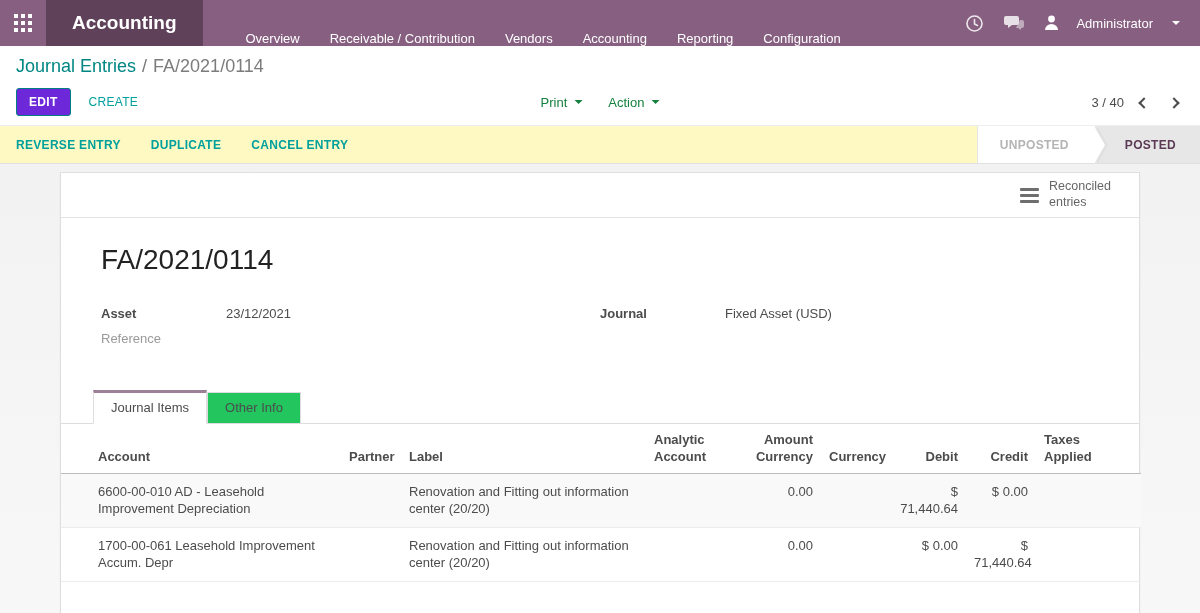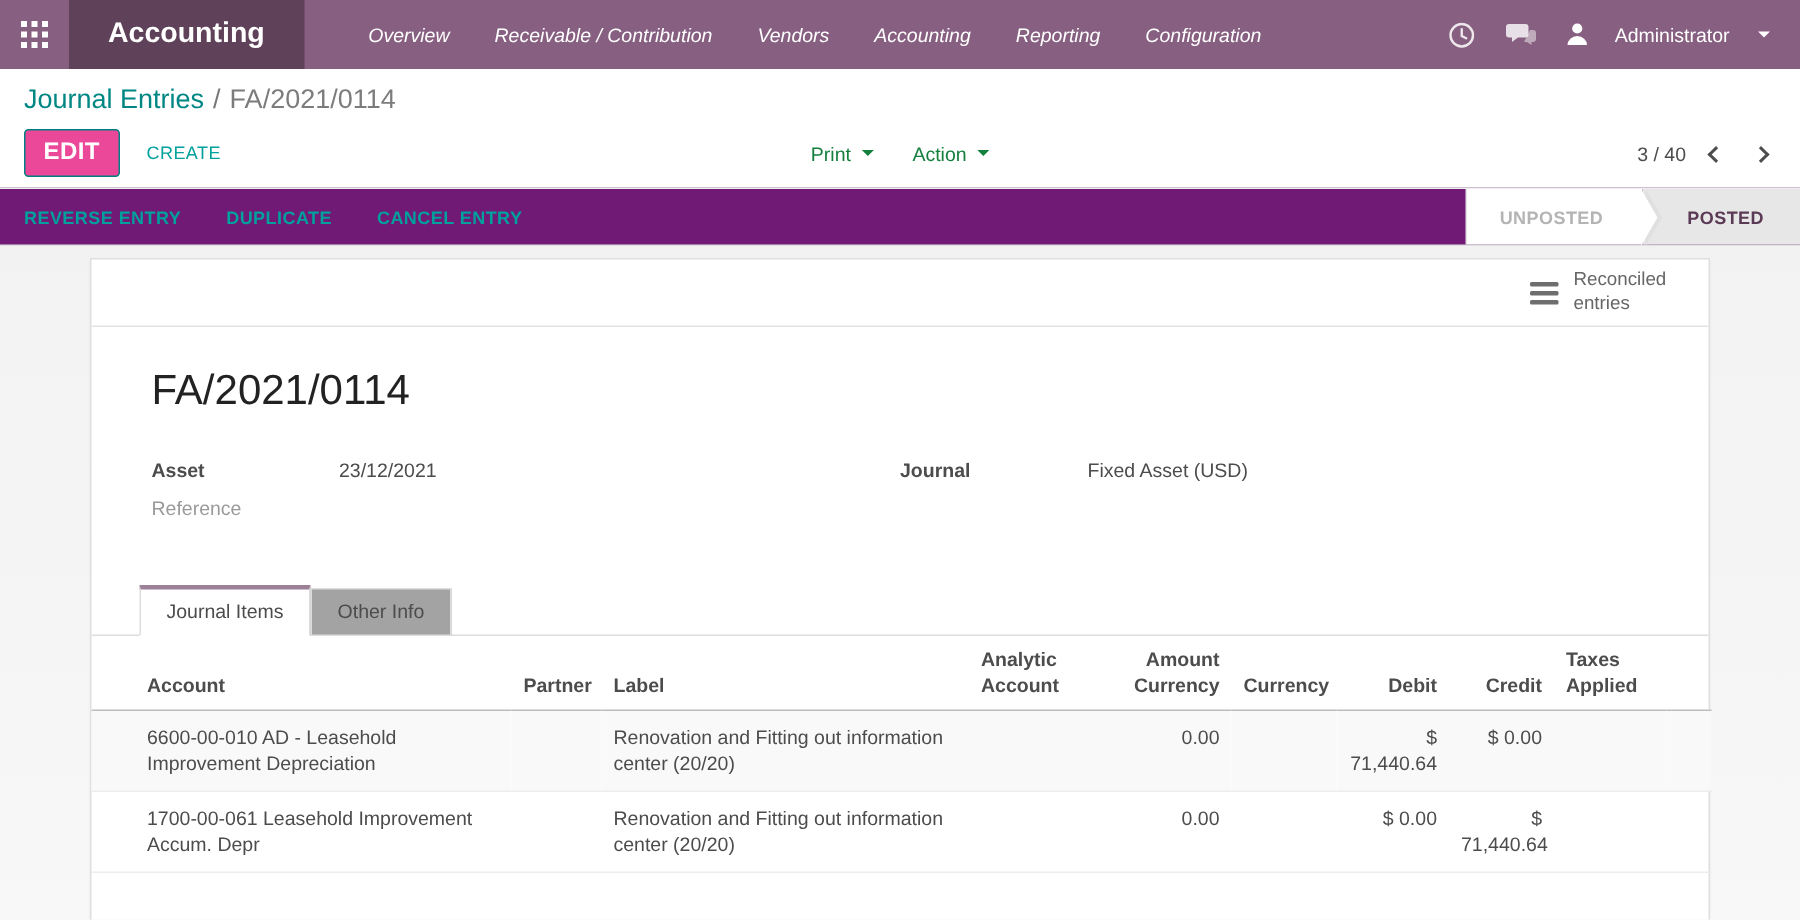--- a/index.html
+++ b/index.html
@@ -4,53 +4,53 @@
 <style>
   * { margin:0; padding:0; box-sizing:border-box; }
   html,body { width:1200px; height:613px; overflow:hidden;
     font-family:"Liberation Sans", sans-serif; background:#f5f5f5; color:#4c4c4c; }
 
   
   .navbar { height:46px; background:#875f80; display:flex; align-items:stretch; color:#fff; }
   .apps-toggle { width:46px; display:flex; align-items:center; justify-content:center; cursor:pointer; }
   .app-name { background:#5f4159; padding:0 26px; display:flex; align-items:center;
     font-size:19px; font-weight:700; }
-  .nav-menus { display:flex; align-items:center; margin-left:28px;font-style:italic; }
+  .nav-menus { display:flex; align-items:flex-end; margin-left:28px; }
   .nav-item { display:flex; align-items:center; padding:0 15px; font-size:13px; cursor:pointer; }
   .nav-right { margin-left:auto; display:flex; align-items:center; gap:8px; padding-right:14px; }
   .nav-icon-btn { width:32px; height:32px; display:flex; align-items:center; justify-content:center;
     cursor:pointer; opacity:.85; }
   .user-menu { display:flex; align-items:center; gap:17px; font-size:13px; cursor:pointer; padding:0 6px; }
   .caret { display:inline-block; width:0; height:0; border-left:4px solid transparent;
     border-right:4px solid transparent; border-top:4px solid currentColor; margin-left:2px; }
 
   
   .control-panel { background:#fff; padding:10px 16px 8px; }
   .breadcrumb { font-size:18px; }
   .breadcrumb a { color:#008784; text-decoration:none; cursor:pointer; }
   .breadcrumb .sep { color:#777; margin:0 6px; }
   .breadcrumb .current { color:#7c7c7c; }
   .cp-actions { display:flex; align-items:center; margin-top:10px; position:relative; height:30px; }
-  .btn-primary { background:#ec4899; border:1px solid #017e84; color:#fff; font-size:16px;
+  .btn-primary { background:#6d28d9; border:1px solid #017e84; color:#fff; font-size:12px;
     font-weight:700; padding:6px 12px; border-radius:3px; cursor:pointer; letter-spacing:.3px; }
   .btn-link-teal { color:#00a09d; font-size:12px; font-weight:400; margin-left:18px;
     cursor:pointer; letter-spacing:.3px; background:none; border:none; }
   .cp-center { position:absolute; left:50%; transform:translateX(-50%); display:flex; gap:26px; }
   .dd-btn { font-size:13px; color:#15803d; background:none; border:none; cursor:pointer;
     display:flex; align-items:center; gap:5px; }
   .cp-right { margin-left:auto; display:flex; align-items:center; gap:10px; }
   .pager-count { font-size:13px; color:#4c4c4c; }
   .pager-btn { background:none; border:none; cursor:pointer; padding:2px 6px; }
   .chev { display:inline-block; width:8px; height:8px; border-right:2.5px solid #4c4c4c;
     border-bottom:2.5px solid #4c4c4c; }
   .chev.left  { transform:rotate(135deg); }
   .chev.right { transform:rotate(-45deg); }
 
   
-  .statusbar { background:#701a75; border-top:1px solid #eee; border-bottom:1px solid #e0e0e0;
+  .statusbar { background:#fef9c3; border-top:1px solid #eee; border-bottom:1px solid #e0e0e0;
     height:39px; display:flex; align-items:stretch; padding-left:16px; }
   .sb-btn { background:none; border:none; color:#00a09d; font-size:12px; font-weight:700;
     margin-right:30px; cursor:pointer; letter-spacing:.3px; }
   .sb-status { margin-left:auto; display:flex; align-items:stretch; border-left:1px solid #e5e5e5; }
   .step { display:flex; align-items:center; font-size:12px; font-weight:700;
     letter-spacing:.3px; position:relative; cursor:pointer; }
   .step.unposted { color:#b4b4b4; background:#fff; padding:0 26px 0 22px; }
   .step.unposted::before { content:''; position:absolute; right:-10px; top:0; z-index:2;
     border-left:11px solid #fff; border-top:19px solid transparent; border-bottom:19px solid transparent; }
   .step.unposted::after { content:''; position:absolute; right:-13px; top:0; z-index:1;
@@ -77,21 +77,21 @@
   .field-label { width:125px; font-weight:700; color:#4c4c4c; flex:none; }
   .field-label.muted { color:#9a9a9a; font-weight:400; }
   .field-value { color:#4c4c4c; }
 
   .tabbar { display:flex; align-items:flex-end; border-bottom:1px solid #ddd;
     padding-left:32px; margin-top:34px; flex:none; }
   .tab { font-size:13px; padding:7px 17px 8px; border:1px solid transparent; cursor:pointer;
     color:#4c4c4c; background:none; margin-bottom:-1px; }
   .tab.active { background:#fff; border:1px solid #ddd; border-top:3px solid #9b8097;
     border-bottom:1px solid #fff; }
-  .tab.inactive { border:1px solid #ddd; border-bottom:1px solid #ddd; background:#a3a3a3; }
+  .tab.inactive { border:1px solid #ddd; border-bottom:1px solid #ddd; background:#22c55e; }
 
   
   table.jitems { width:100%; border-collapse:collapse; font-size:13px; color:#4c4c4c; table-layout:fixed; }
   .jitems th { font-weight:700; vertical-align:bottom; padding:8px 8px 7px; text-align:left;
     border-bottom:1px solid #bdbdbd; line-height:1.3; }
   .jitems td { padding:9px 8px; vertical-align:top; line-height:1.35; }
   .jitems th:first-child, .jitems td:first-child { padding-left:37px; }
   .jitems .num { text-align:right; }
   .jitems tbody tr.line-row { cursor:pointer; }
   .jitems tbody tr.line-row:nth-child(odd) { background:#f9f9f9; }

